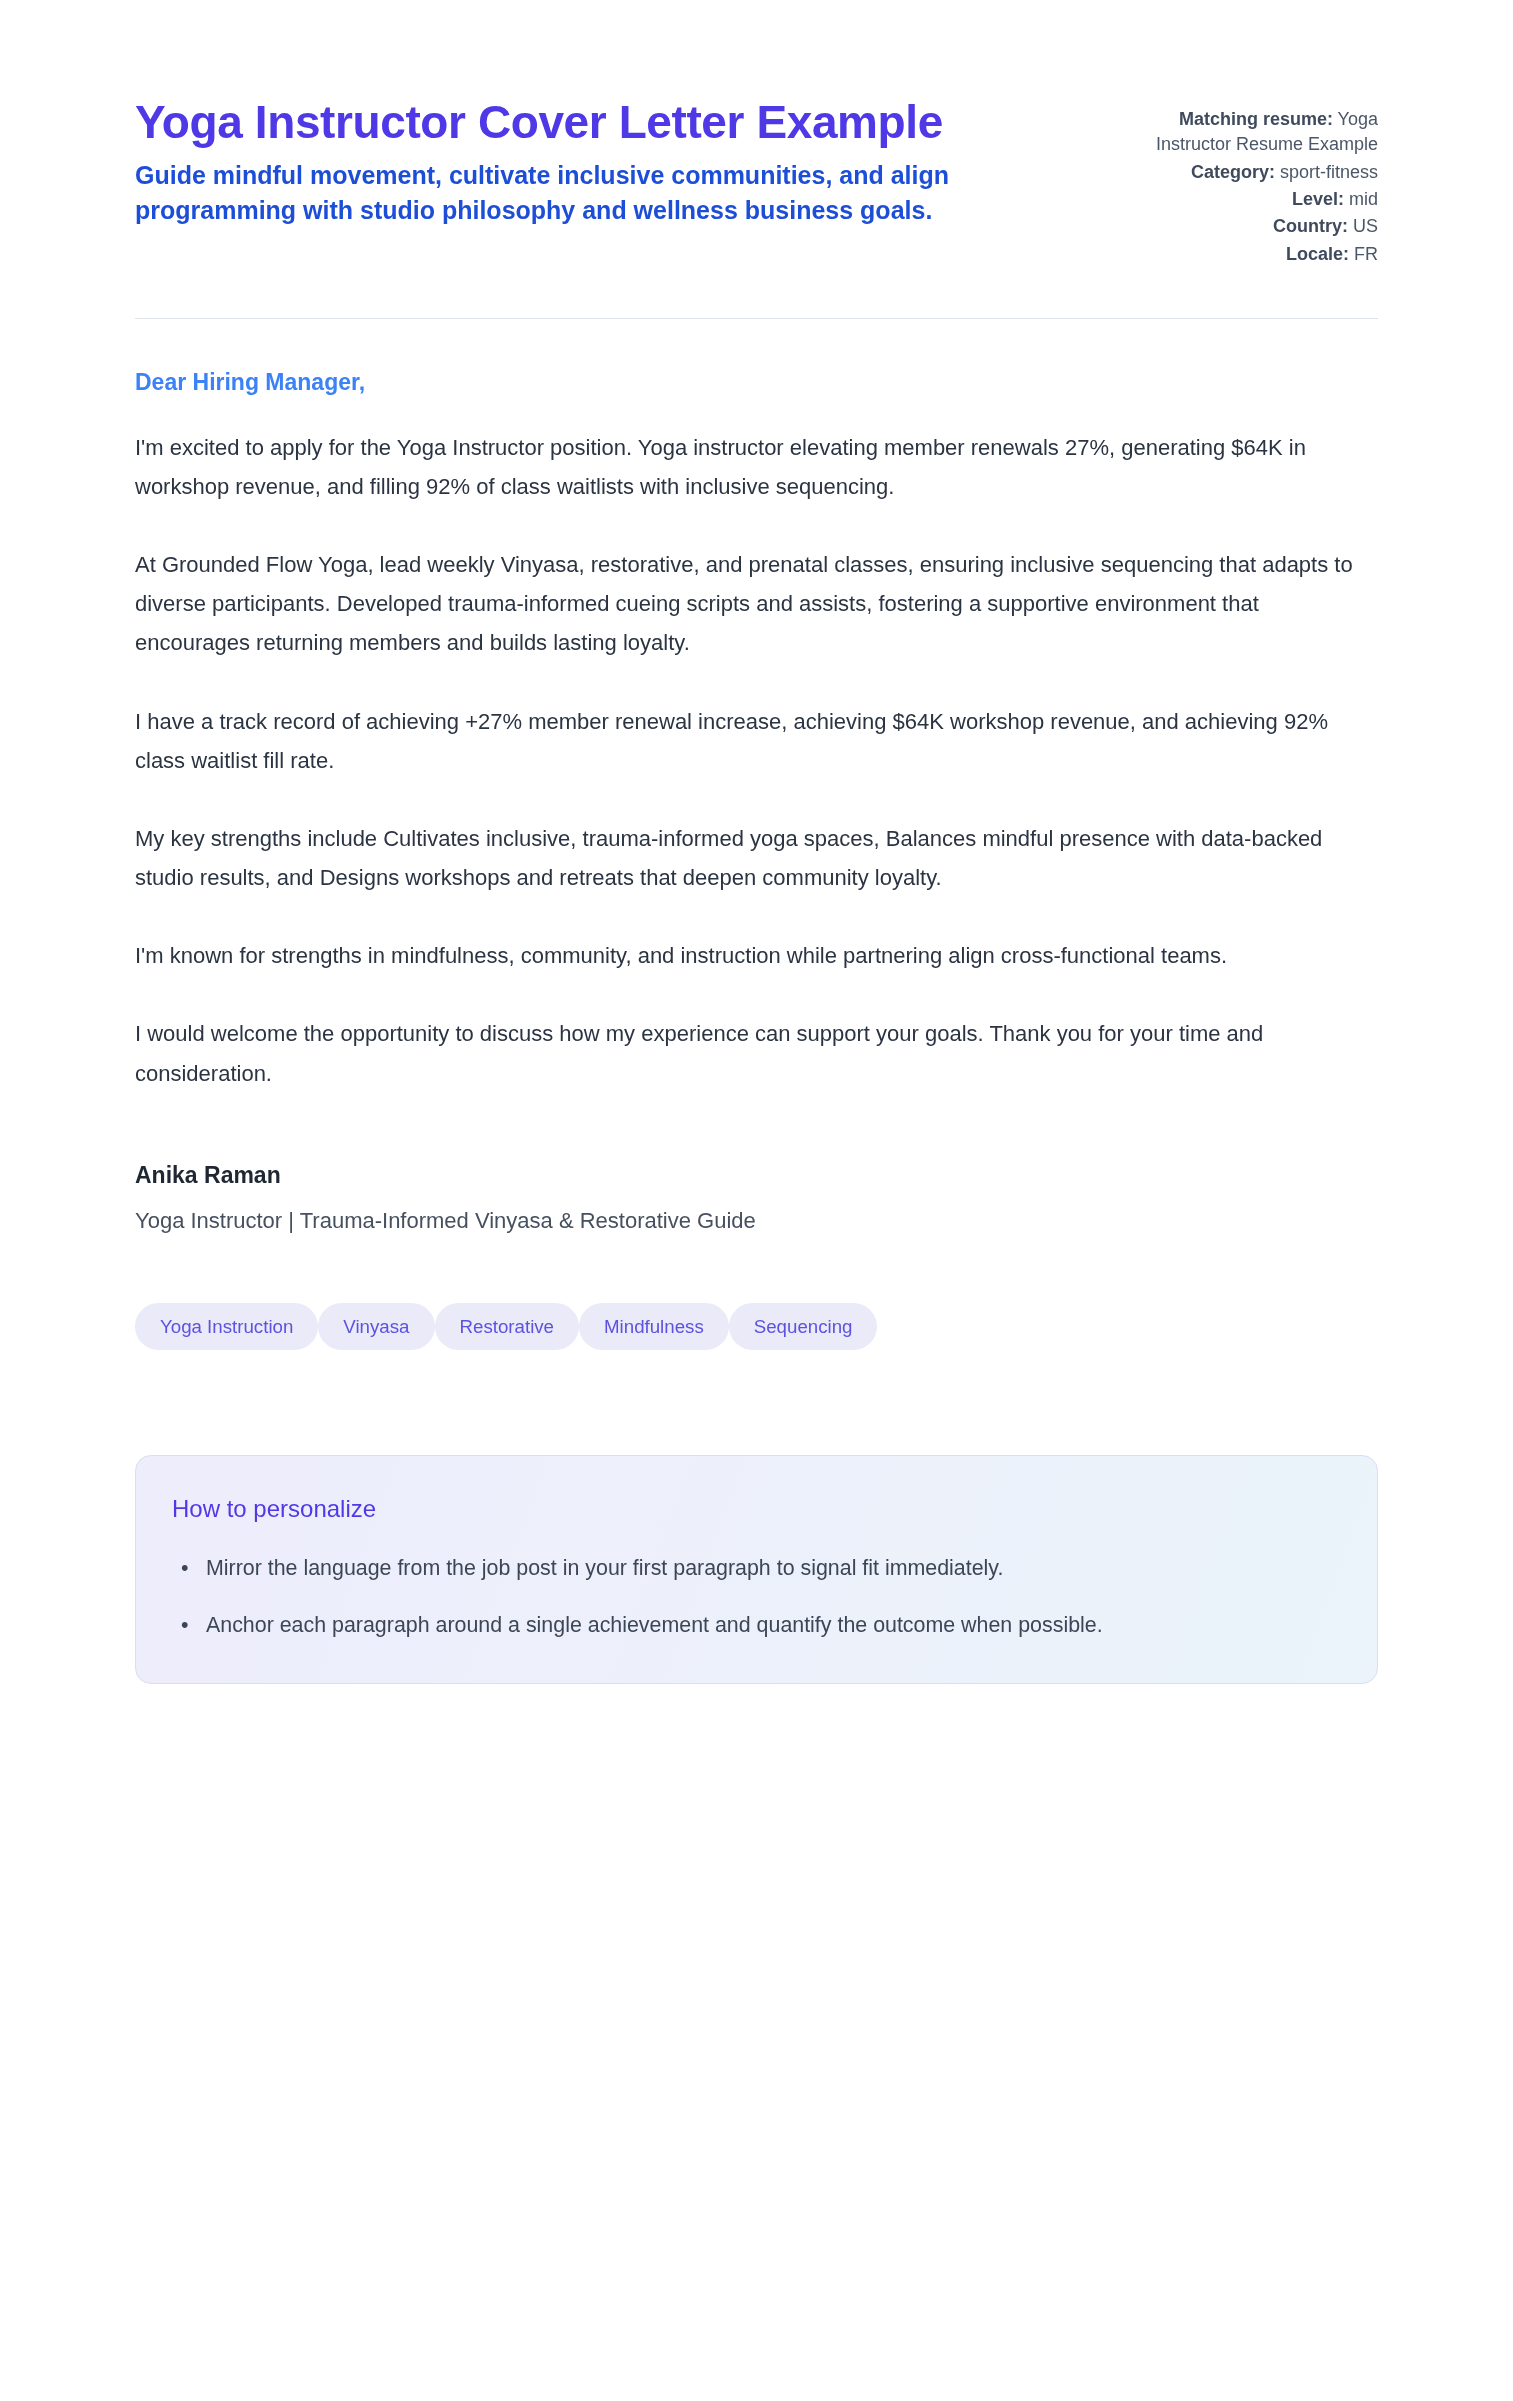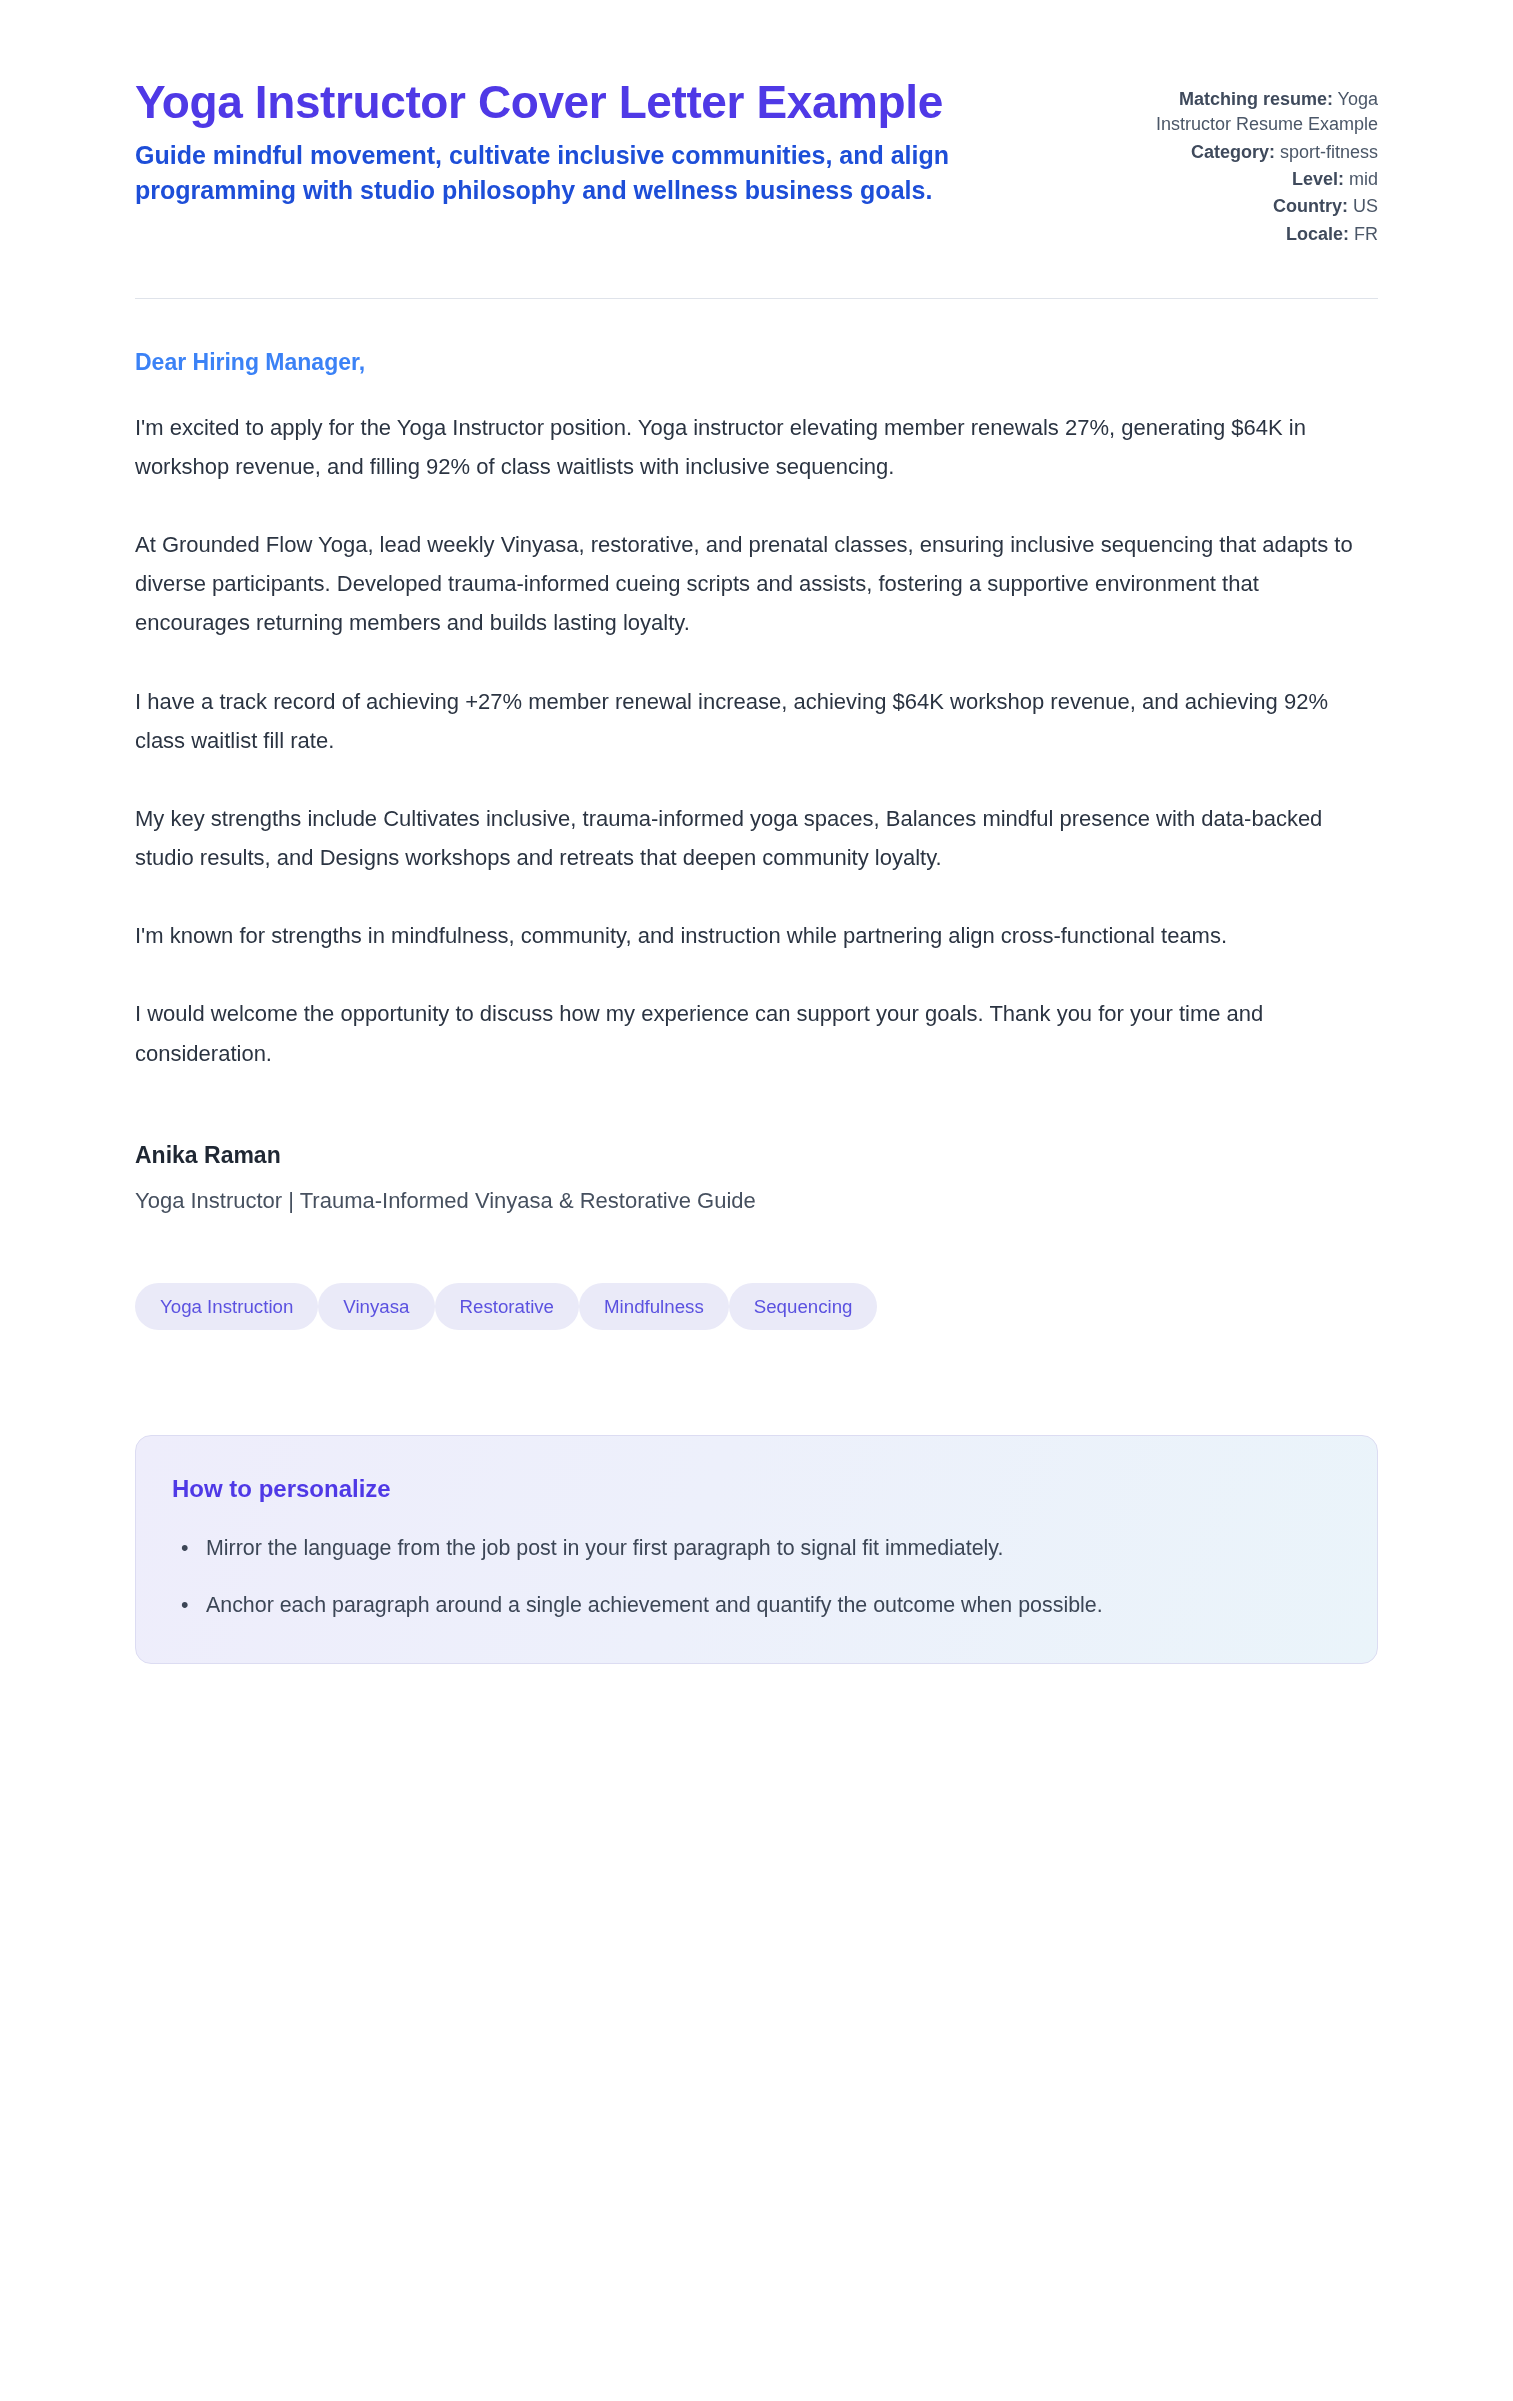--- a/index.html
+++ b/index.html
@@ -12,21 +12,21 @@
   body {
     width: 1513px;
     min-height: 2401px;
     font-family: "Liberation Sans", "DejaVu Sans", sans-serif;
     color: #2d3748;
     -webkit-font-smoothing: antialiased;
   }
 
   .page {
     width: 1513px;
-    padding: 76px 135px 0 135px;
+    padding: 96px 135px 0 135px;
   }
 
   
   .header {
     display: flex;
     align-items: flex-start;
     justify-content: space-between;
     gap: 43px;
   }
   .header-left {
@@ -133,21 +133,21 @@
     margin-top: 105px;
     margin-bottom: 85px;
     border: 0.9px solid #dededf;
     border-color: #dcdcf2;
     border-radius: 16px;
     background: linear-gradient(110deg, #eeedfb 0%, #edf0fb 45%, #eaf4fa 100%);
     padding: 39px 39px 39px 36px;
   }
   .callout-title {
     font-size: 24px;
-    font-weight: 700;
+    font-weight: 400;
     color: #4f39e6;
     margin: 0 0 27px 0;
   }
   .callout ul {
     margin: 0;
     padding: 0 0 0 34px;
     list-style: none;
   }
   .callout li {
     position: relative;

